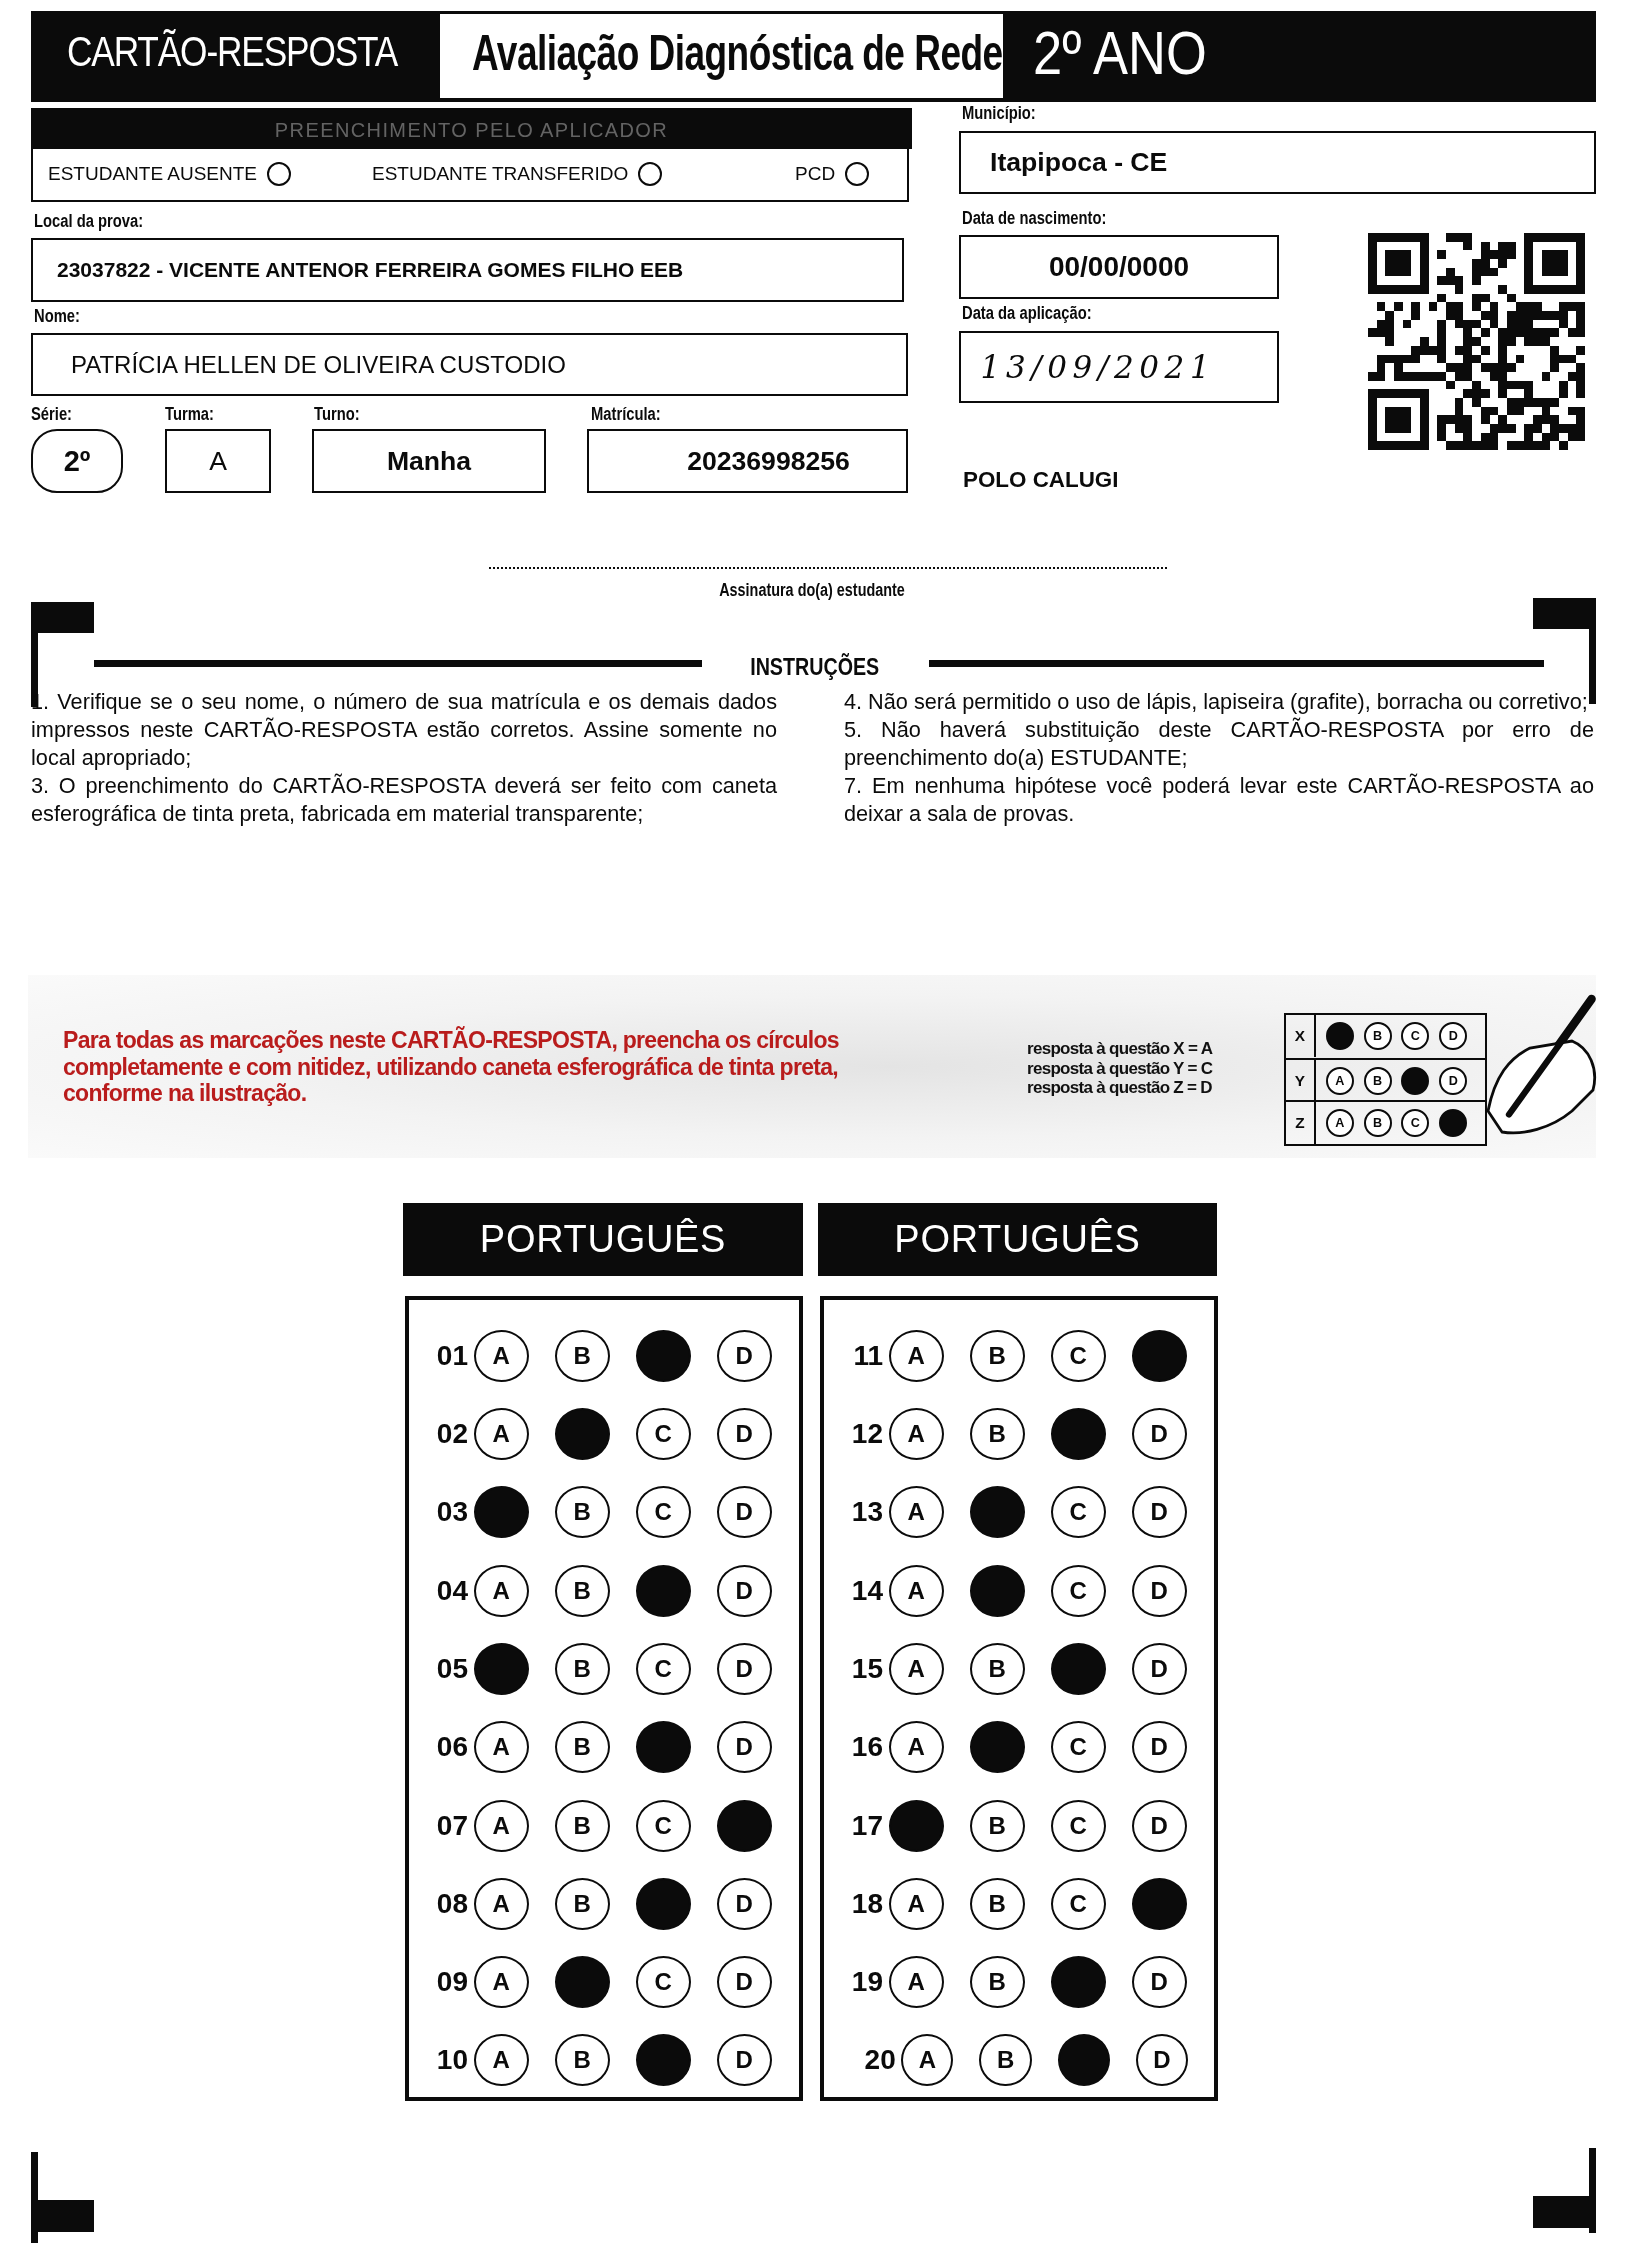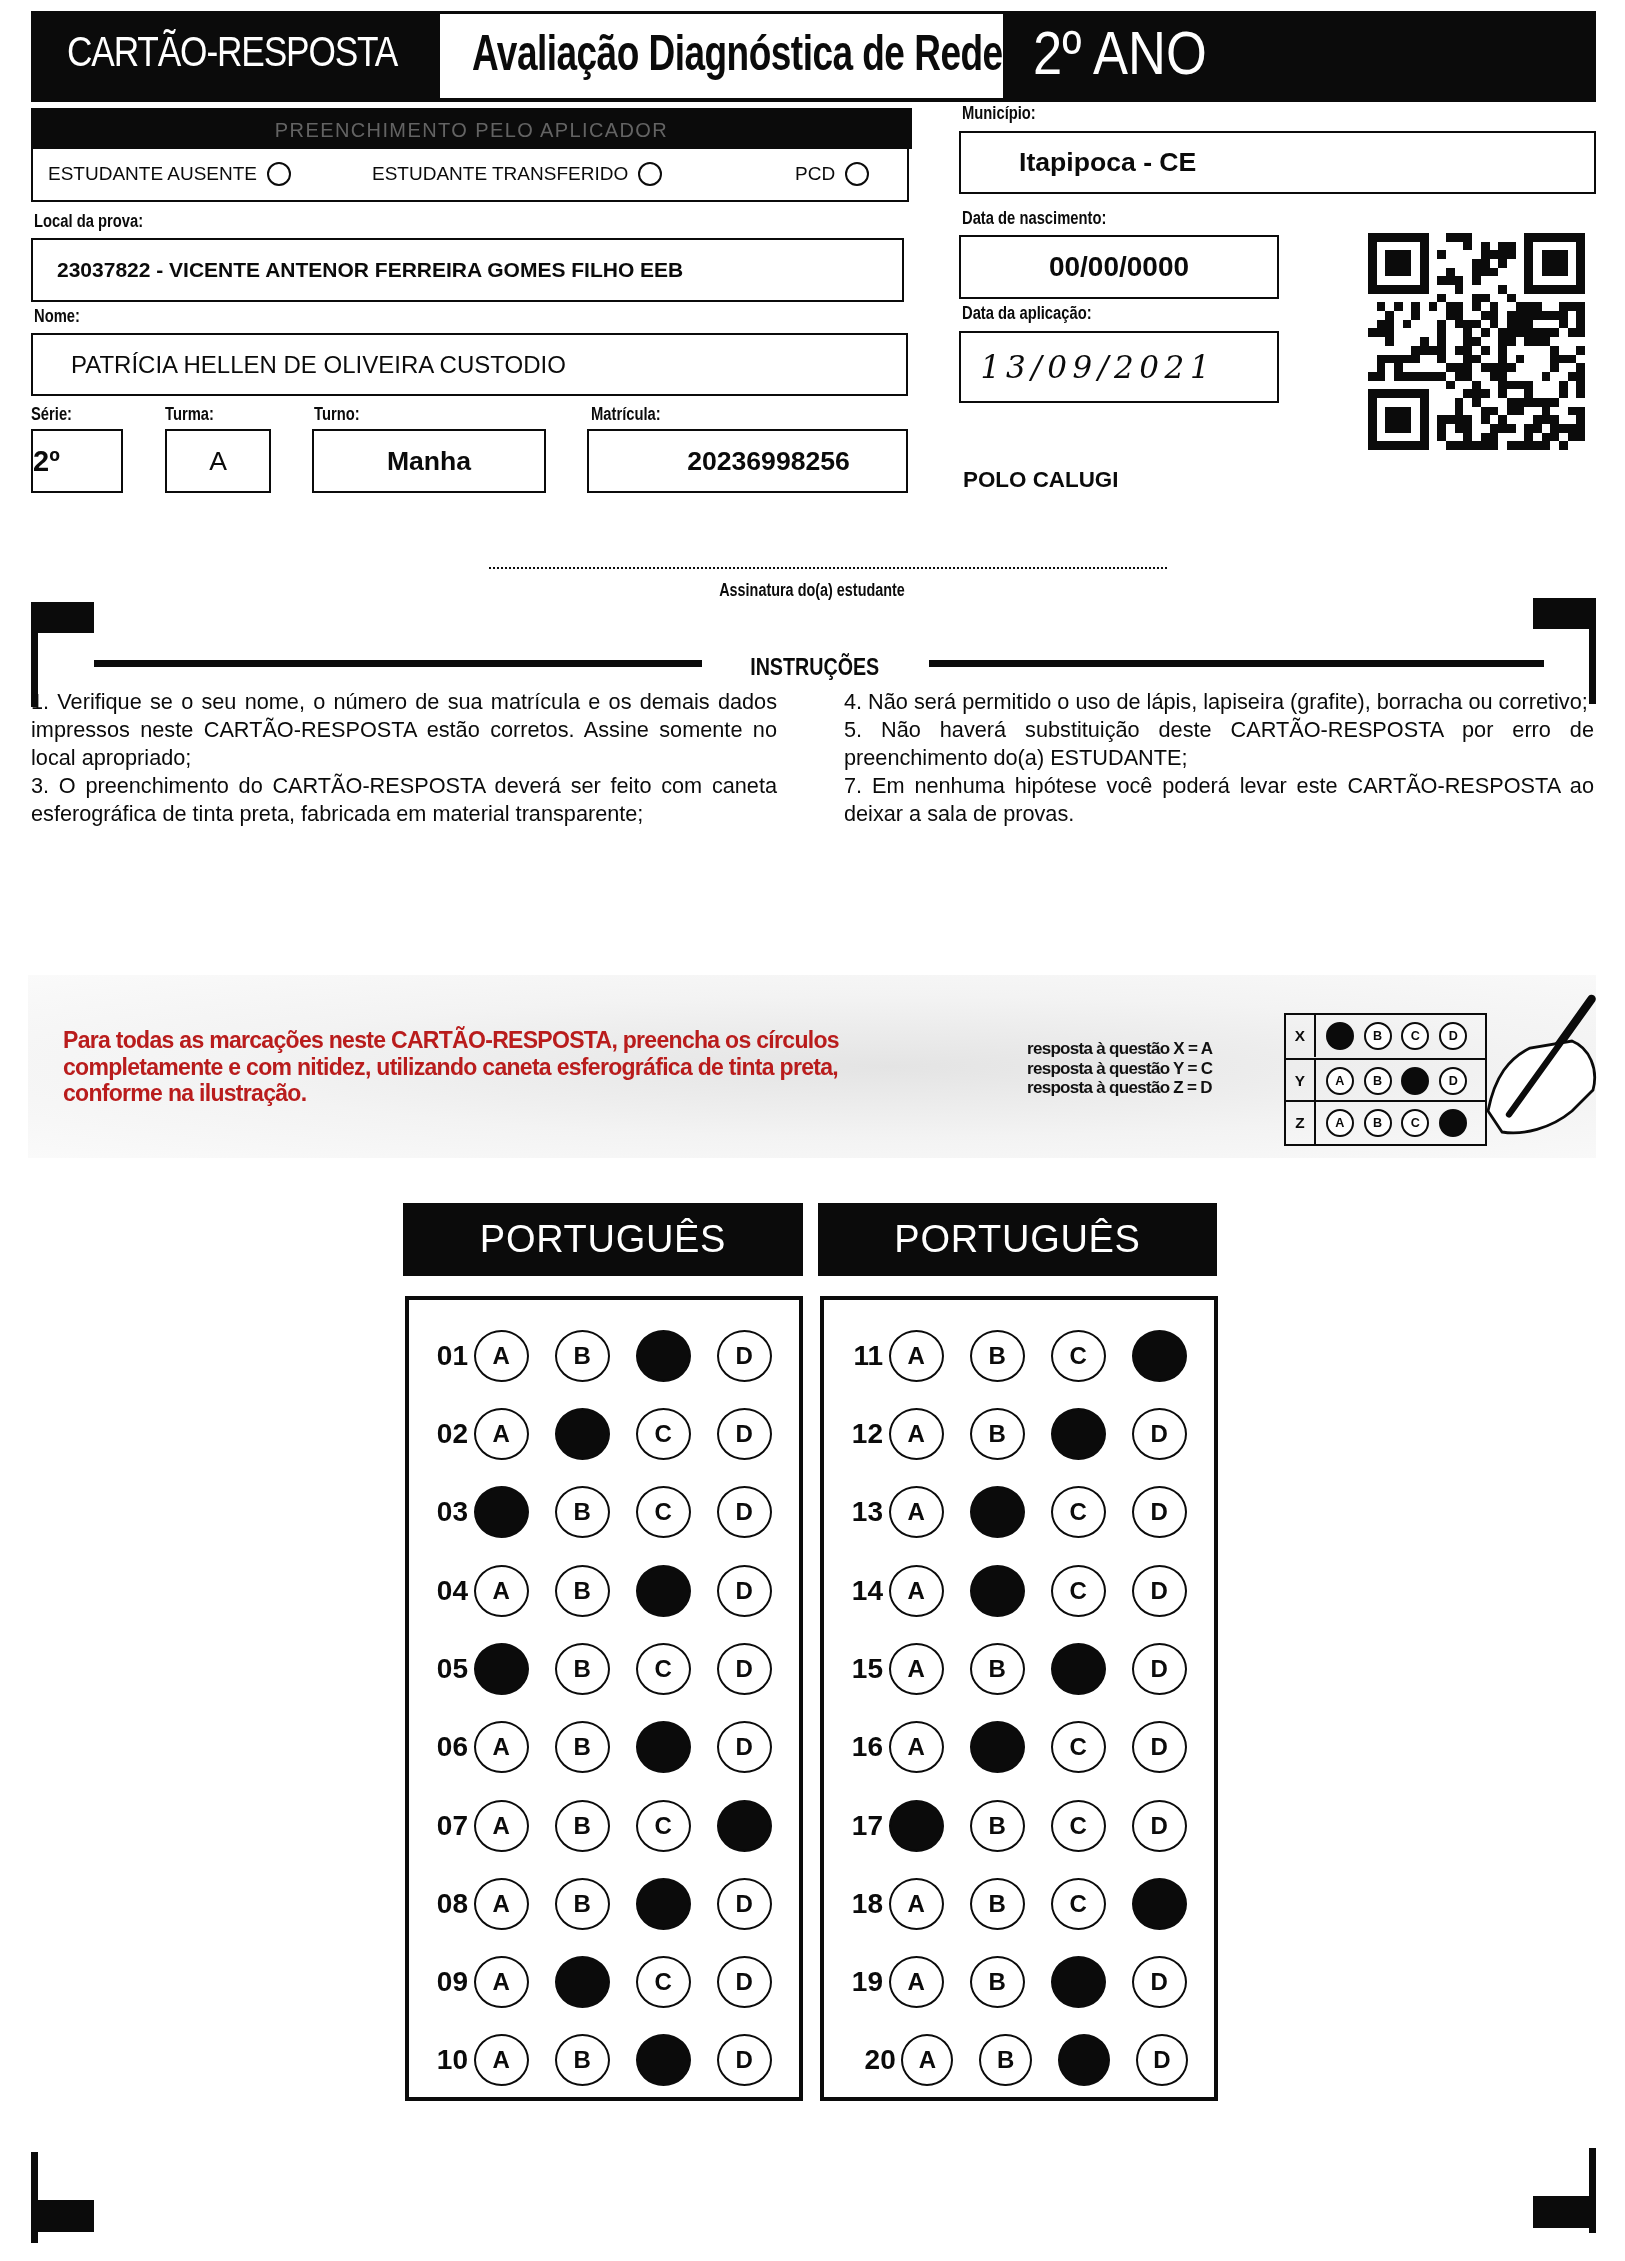--- a/index.html
+++ b/index.html
@@ -85,40 +85,40 @@
 <div class="abs apl-opt" style="left:372px;">
   <span>ESTUDANTE TRANSFERIDO</span>
   <span class="radio"></span>
 </div>
 <div class="abs apl-opt" style="left:795px;">
   <span>PCD</span>
   <span class="radio"></span>
 </div>
 
 <div class="abs label" style="left:962px;top:103px;">Município:</div>
-<div class="abs box" style="left:959px;top:131px;width:637px;height:63px;padding-left:58px;">
+<div class="abs box" style="left:959px;top:131px;width:637px;height:63px;padding-left:29px;">
   <span class="val" style="font-weight:bold;font-size:26.6px;">Itapipoca - CE</span>
 </div>
 
 <div class="abs label" style="left:34px;top:211px;">Local da prova:</div>
 <div class="abs box" style="left:31px;top:238px;width:873px;height:64px;padding-left:24px;">
   <span class="val" style="font-size:21px;font-weight:bold;">23037822 - VICENTE ANTENOR FERREIRA GOMES FILHO EEB</span>
 </div>
 
 <div class="abs label" style="left:34px;top:306px;">Nome:</div>
 <div class="abs box" style="left:31px;top:333px;width:877px;height:63px;padding-left:38px;">
   <span class="val">PATRÍCIA HELLEN DE OLIVEIRA CUSTODIO</span>
 </div>
 
 <div class="abs label" style="left:31px;top:404px;">Série:</div>
 <div class="abs label" style="left:165px;top:404px;">Turma:</div>
 <div class="abs label" style="left:314px;top:404px;">Turno:</div>
 <div class="abs label" style="left:591px;top:404px;">Matrícula:</div>
 
-<div class="abs box" style="left:31px;top:429px;width:92px;height:64px;">
+<div class="abs box" style="left:31px;top:429px;width:92px;height:64px;justify-content:center;border-radius:26px;">
   <span class="val" style="font-size:29px;font-weight:bold;">2º</span>
 </div>
 <div class="abs box" style="left:165px;top:429px;width:106px;height:64px;justify-content:center;">
   <span class="val" style="font-size:26.6px;">A</span>
 </div>
 <div class="abs box" style="left:312px;top:429px;width:234px;height:64px;justify-content:center;">
   <span class="val" style="font-size:26.6px;font-weight:bold;">Manha</span>
 </div>
 <div class="abs box" style="left:587px;top:429px;width:321px;height:64px;justify-content:center;padding-left:42px;">
   <span class="val" style="font-size:26.6px;font-weight:bold;">20236998256</span>

